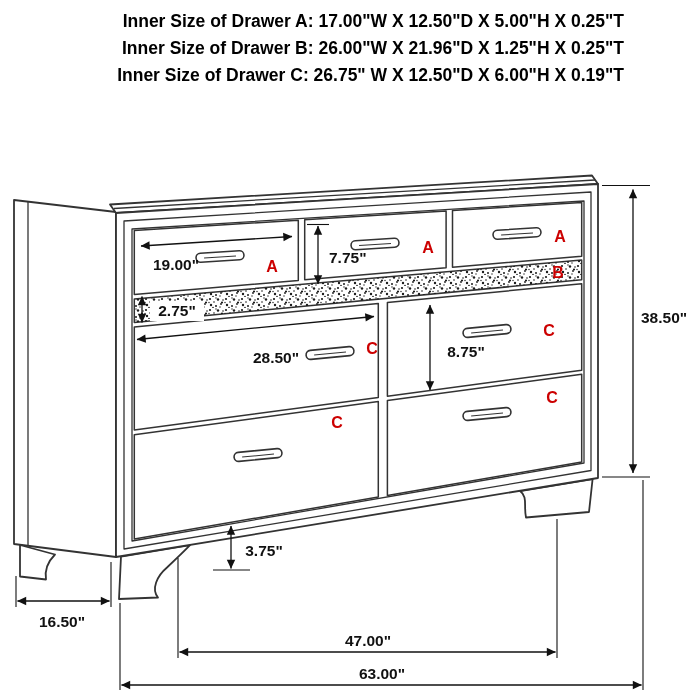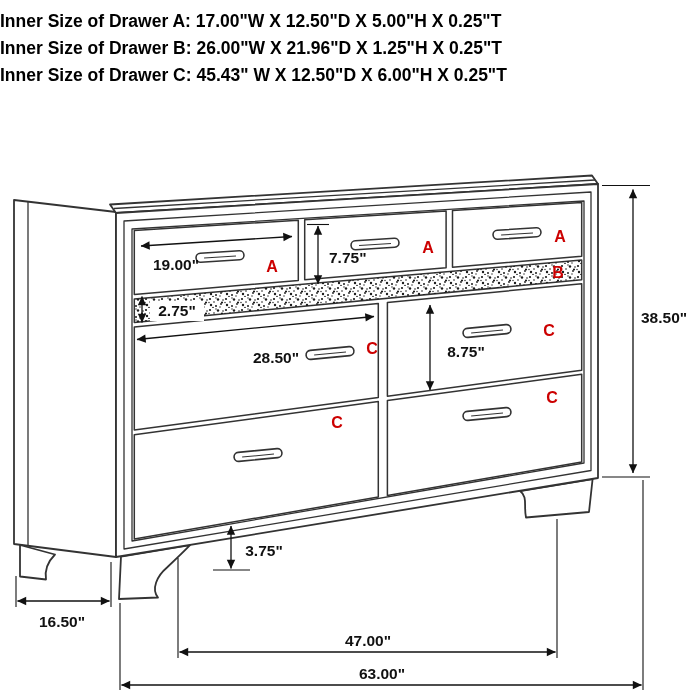--- a/index.html
+++ b/index.html
@@ -1,40 +1,40 @@
 <!DOCTYPE html>
 <html><head>
 <meta charset="utf-8">
 <style>
   html,body{margin:0;padding:0;background:#ffffff;}
   #page{position:relative;width:700px;height:700px;background:#fff;overflow:hidden;
         font-family:"Liberation Sans", sans-serif;}
-  #spec-header{position:absolute;top:8px;left:0;width:576px;text-align:left;
-        font-weight:bold;font-size:17.5px;line-height:27px;color:#000;}
+  #spec-header{position:absolute;top:8px;left:0;width:576px;text-align:right;
+        font-weight:bold;font-size:17.5px;line-height:27px;color:#000;padding-left:48px;}
   svg text{font-family:"Liberation Sans", sans-serif;}
   .ln2{fill:none;stroke:#333;stroke-width:1.3;stroke-linejoin:round;}
   .fw{fill:#ffffff;stroke:#333;stroke-width:1.8;stroke-linejoin:round;}
   .drawer{fill:#ffffff;stroke:#333;stroke-width:1.5;stroke-linejoin:round;}
   .handle{fill:#ffffff;stroke:#333;stroke-width:1.6;}
   .hline{stroke:#333;stroke-width:1;}
   .dim{stroke:#111;stroke-width:1.3;fill:none;}
   .ext{stroke:#111;stroke-width:1.1;fill:none;}
   .dimtxt{font-weight:bold;font-size:15.5px;fill:#111;}
   .redlab{font-weight:bold;font-size:16px;fill:#cc0000;}
   .mask{fill:#ffffff;stroke:none;}
 </style>
 </head>
 <body>
 
 <div id="page">
 
   <div id="spec-header">
     <div>Inner Size of Drawer A: 17.00"W X 12.50"D X 5.00"H X 0.25"T</div>
     <div>Inner Size of Drawer B: 26.00"W X 21.96"D X 1.25"H X 0.25"T</div>
-    <div>Inner Size of Drawer C: 45.43" W X 12.50"D X 6.00"H X 0.25"T</div>
+    <div>Inner Size of Drawer C: 26.75" W X 12.50"D X 6.00"H X 0.19"T</div>
   </div>
 
   <svg width="700" height="700" viewBox="0 0 700 700">
     <defs>
       <marker id="ah" viewBox="0 0 10 10" refX="9.2" refY="5" markerWidth="10" markerHeight="10" markerUnits="userSpaceOnUse" orient="auto-start-reverse">
         <path d="M0.5,0.8 L9.5,5 L0.5,9.2 z" fill="#111"></path>
       </marker>
       <pattern id="speckle" width="16" height="11" patternUnits="userSpaceOnUse">
         <circle cx="2" cy="2" r="1.1" fill="#1a1a1a"></circle>
         <circle cx="6" cy="5" r="0.8" fill="#1a1a1a"></circle>

